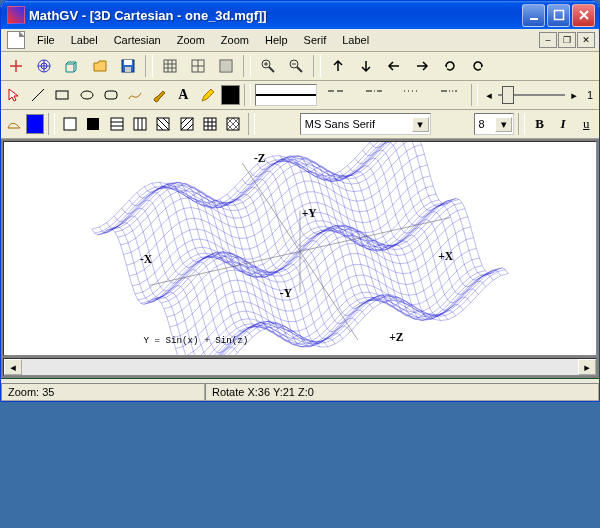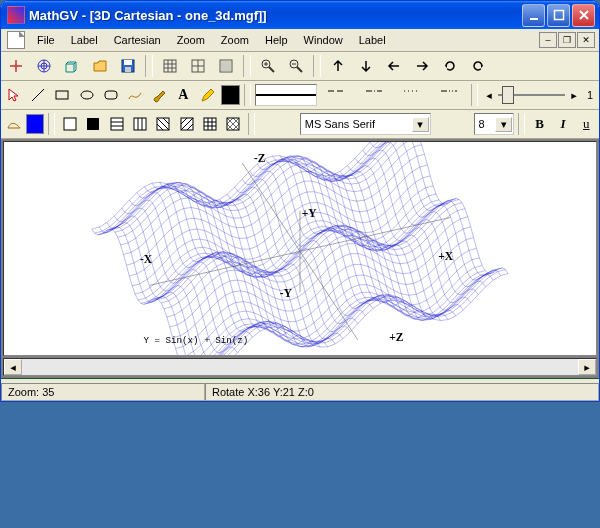--- a/index.html
+++ b/index.html
@@ -158,21 +158,21 @@
   </div>
 
   <div class="menubar">
     <div class="doc-icon"></div>
     <div class="menu-item">File</div>
     <div class="menu-item">Label</div>
     <div class="menu-item">Cartesian</div>
     <div class="menu-item">Zoom</div>
     <div class="menu-item">Zoom</div>
     <div class="menu-item">Help</div>
-    <div class="menu-item">Window</div>
+    <div class="menu-item">Serif</div>
     <div class="menu-item">Label</div>
     <div class="mdi-controls">
       <div class="mdi-btn">–</div>
       <div class="mdi-btn">❐</div>
       <div class="mdi-btn">✕</div>
     </div>
   </div>
 
   <div class="toolbar">
     <div class="tbtn">

